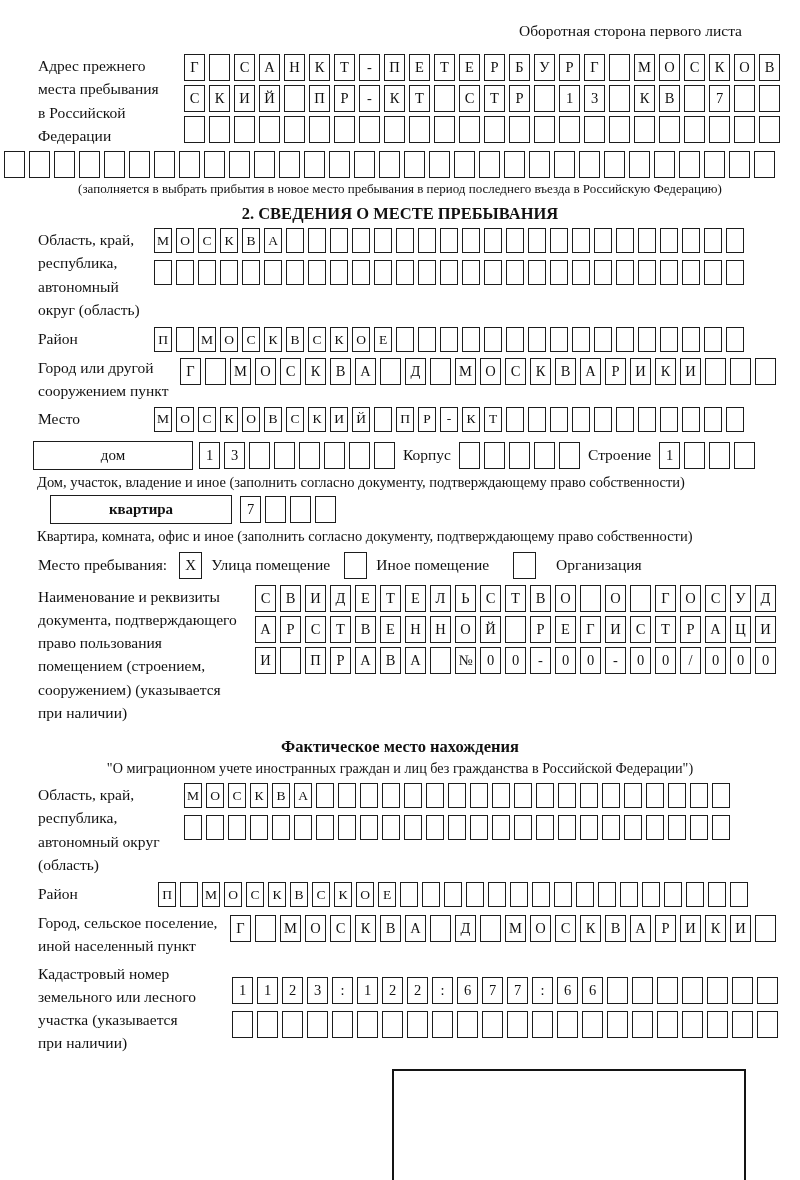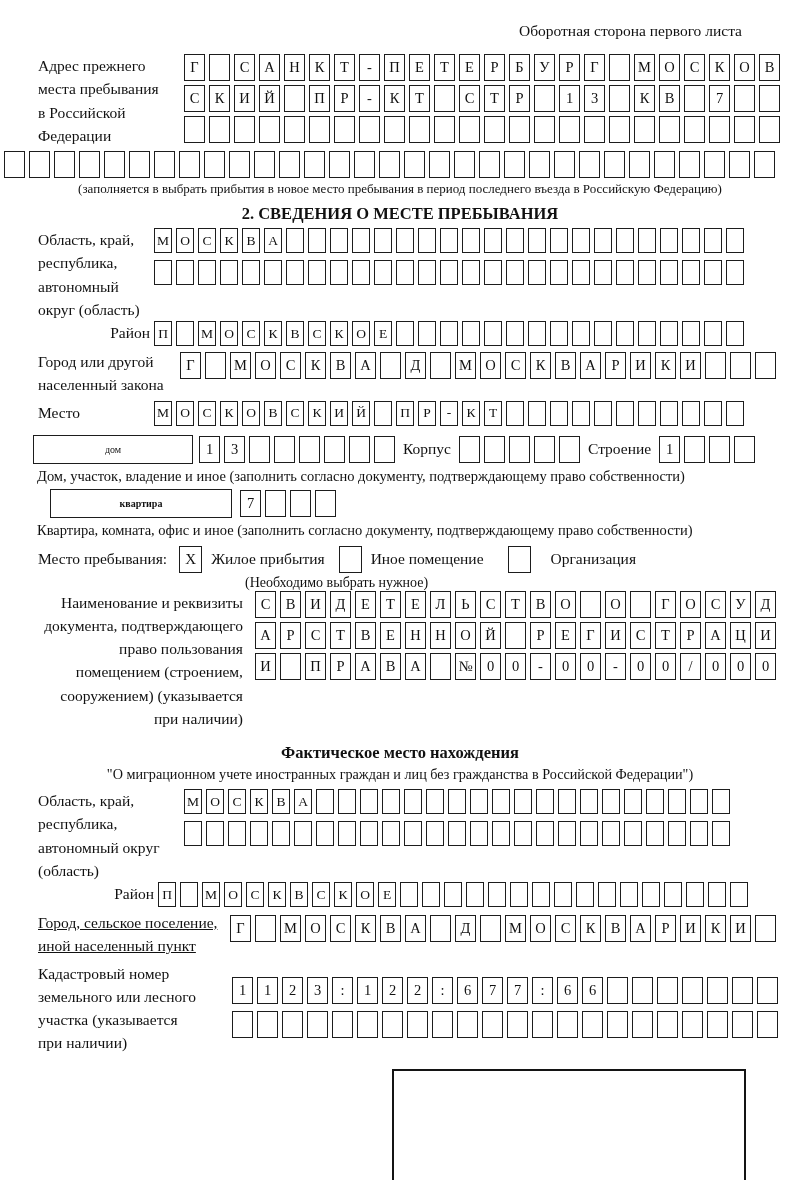--- a/index.html
+++ b/index.html
@@ -9,21 +9,21 @@
   }
   .page{position:relative;width:800px;height:1024px;}
   .header-note{ text-align:right;padding:22px 58px 0 0;font-size:15.5px; }
 
   
   .field{display:flex;align-items:flex-start;}
   .flabel{
     margin-left:38px;font-size:15.5px;line-height:1.5;white-space:pre-line;flex:none;
   }
   .w142{width:142px;} .w112{width:112px;} .w138{width:138px;} .w205{width:205px;}
-  .w116{width:116px;} .w188{width:188px;text-decoration:underline;} .w190{width:190px;}
+  .w116{width:116px;} .w188{width:188px;} .w190{width:190px;}
 
   .cellcol{display:flex;flex-direction:column;gap:4px;margin-left:4px;}
   .gap7{gap:7px;}
   .cellrow{display:flex;gap:4px;flex:none;}
   .c{
     box-sizing:border-box;flex:none;width:21px;height:27px;
     border:1.7px solid #1d1d1d;display:inline-flex;align-items:center;justify-content:center;
     font-size:14.5px;background:#fff;
   }
   .small .c{width:18px;height:25px;border-width:1.5px;font-size:13.5px;}
@@ -32,34 +32,34 @@
   .caption{font-size:13px;}
   .center{text-align:center;}
   .cap14{font-size:14.5px;margin:4px 0 2px 37px;}
   .sec-title{text-align:center;font-weight:bold;font-size:16.5px;margin-top:7px;}
 
   .inline-row{display:flex;align-items:center;}
   .house-row{margin:9px 0 0 33px;}
   .apt-row{margin:4px 0 0 50px;}
   .wide-box{
     box-sizing:border-box;height:29px;border:1.9px solid #1d1d1d;
-    display:flex;align-items:center;justify-content:center;font-size:10px;flex:none;
+    display:flex;align-items:center;justify-content:center;font-size:15px;flex:none;
   }
   .w160{width:160px;margin-right:6px;}
   .w182{width:182px;margin-right:8px;font-weight:bold;}
   .mini-label{font-size:15.5px;padding:0 8px;flex:none;}
 
   .stay-row{display:flex;align-items:center;margin:7px 0 0 38px;font-size:15.5px;font-family:Liberation Serif, serif;}
   .cb{
     box-sizing:border-box;width:23px;height:27px;border:1.7px solid #1d1d1d;flex:none;
     display:inline-flex;align-items:center;justify-content:center;font-size:15px;
   }
   .stay-note{font-size:14px;margin:2px 0 0 245px;}
 
-  .mt4{margin-top:4px;} .mt6{text-align:right;} .mt14{margin-top:14px;}
+  .mt4{margin-top:4px;} .mt6{margin-top:6px;} .mt14{margin-top:14px;}
   .subline{text-align:center;font-size:14.2px;line-height:1.55;}
   .cad-cells{margin-top:15px;}
 
   .stamp-area{margin:14px 0 0 348px;width:450px;text-align:center;}
   .stamp-box{
     box-sizing:border-box;margin-left:44px;width:354px;height:172px;border:2px solid #141414;background:#fff;
   }
 </style>
 </head>
 <body>
@@ -286,21 +286,21 @@
         <span class="c"></span>
         <span class="c"></span>
         <span class="c"></span>
         <span class="c"></span>
         <span class="c"></span>
       </div>
   </div>
 
   <div class="field mt4">
     <div class="flabel w138">Город или другой
-населенный закона</div>
+сооружением пункт</div>
     <div class="cellrow" style="margin-left:4px;margin-top:2px;">
         <span class="c">Г</span>
         <span class="c"></span>
         <span class="c">М</span>
         <span class="c">О</span>
         <span class="c">С</span>
         <span class="c">К</span>
         <span class="c">В</span>
         <span class="c">А</span>
         <span class="c"></span>
@@ -392,27 +392,26 @@
         <span class="c"></span>
         <span class="c"></span>
         <span class="c"></span>
       </div>
   </div>
   <div class="cap14">Квартира, комната, офис и иное (заполнить согласно документу, подтверждающему право собственности)</div>
 
   <div class="stay-row">
     <span>Место пребывания:</span>
     <span class="cb" style="margin-left:12px;">X</span>
-    <span style="margin-left:9px;">Жилое прибытия</span>
+    <span style="margin-left:9px;">Улица помещение</span>
     <span class="cb" style="margin-left:14px;"></span>
     <span style="margin-left:9px;">Иное помещение</span>
     <span class="cb" style="margin-left:24px;"></span>
     <span style="margin-left:20px;">Организация</span>
   </div>
-  <div class="stay-note">(Необходимо выбрать нужное)</div>
 
   <div class="field mt6">
     <div class="flabel w205">Наименование и реквизиты
 документа, подтверждающего
 право пользования
 помещением (строением,
 сооружением) (указывается
 при наличии)</div>
     <div class="cellcol" style="margin-left:12px;">
       <div class="cellrow">

